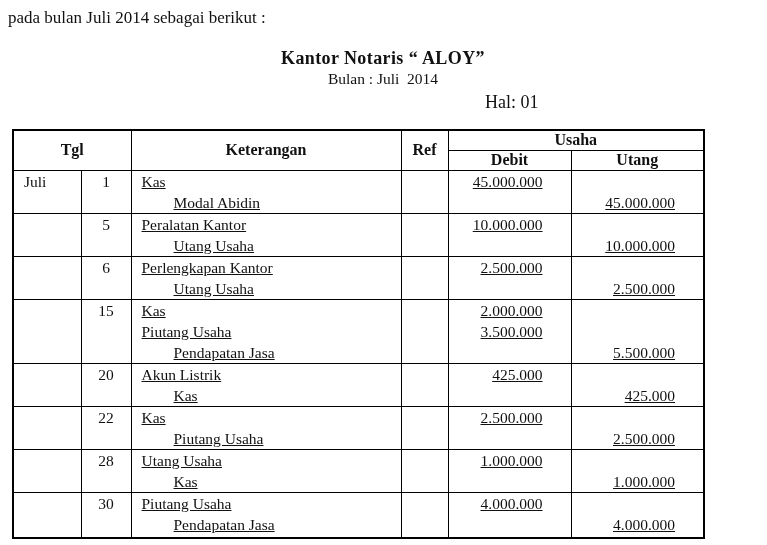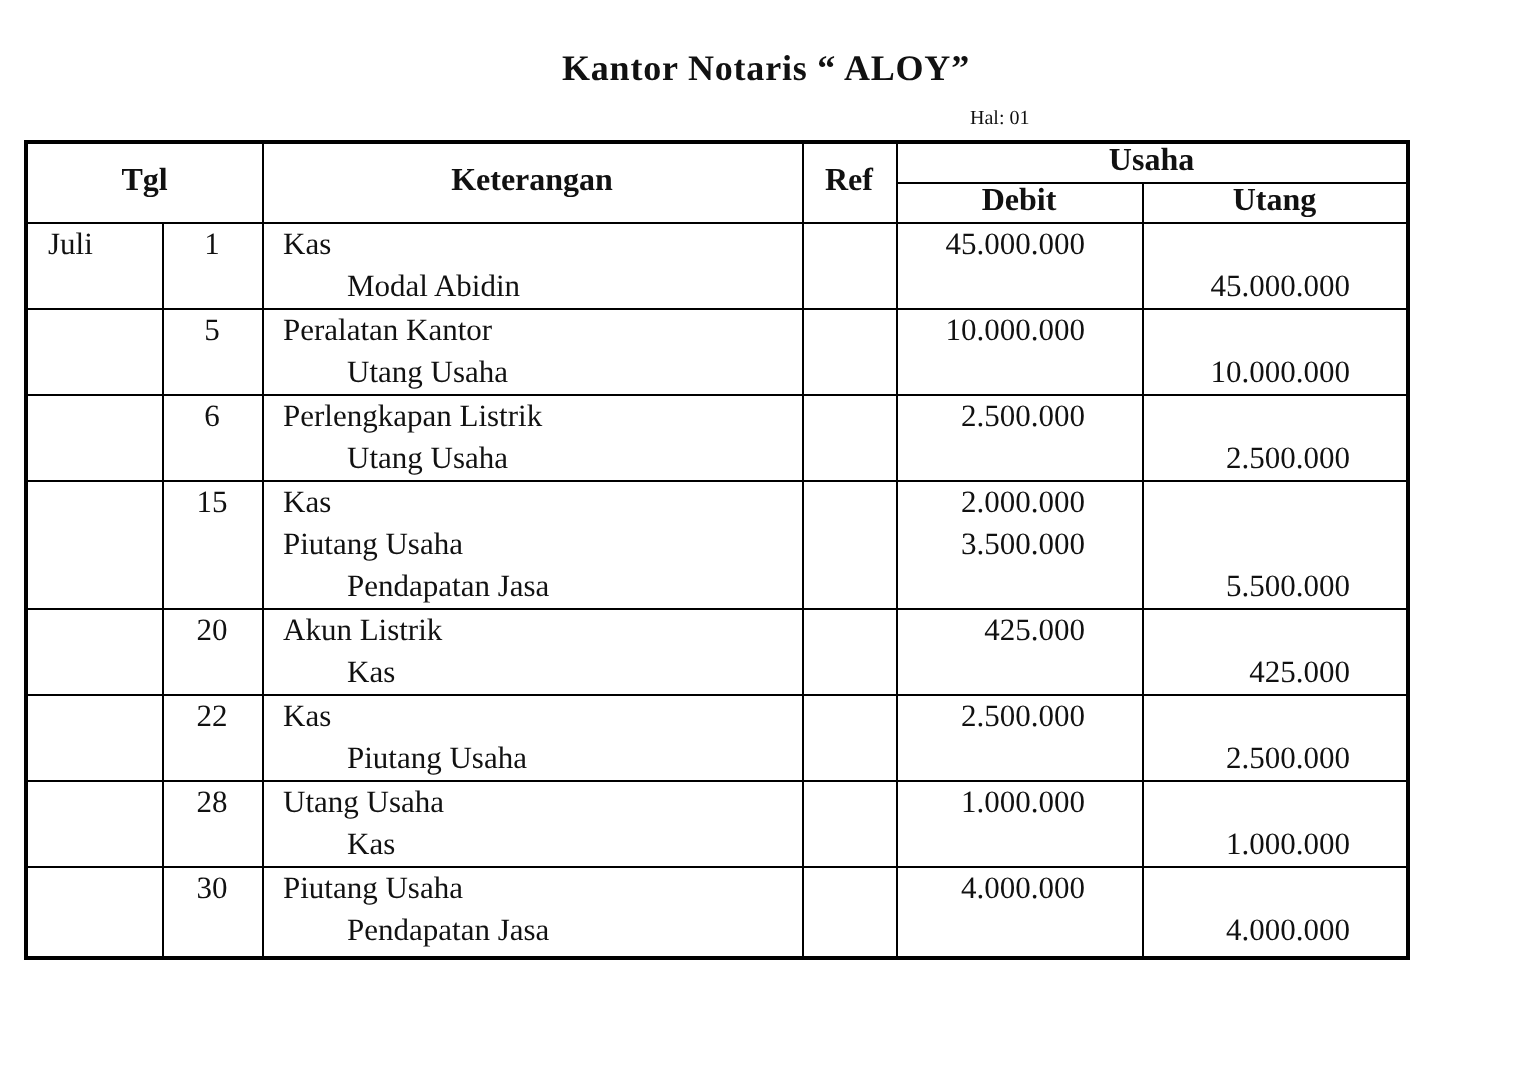--- a/index.html
+++ b/index.html
@@ -17,21 +17,21 @@
   .intro { width: 750px; font-size: 17px; line-height: 24px; }
   .intro-line1 { text-align: justify; text-align-last: justify; }
   .intro-line2 { text-align: left; }
 
   
   .title-block { width: 750px; margin-top: 17px; text-align: center; }
   .doc-title { font-size: 18px; font-weight: bold; letter-spacing: 0.4px; line-height: 22px; }
   .doc-subtitle { font-size: 15.5px; line-height: 19px; white-space: pre; }
 
   
-  .hal-row { width: 750px; margin-top: 6px; margin-bottom: 2px; padding-left: 477px; font-size: 10px; line-height: 17px; }
+  .hal-row { width: 750px; margin-top: 6px; margin-bottom: 18px; padding-left: 477px; font-size: 18px; line-height: 17px; }
 
   
   table.journal {
     border-collapse: collapse;
     table-layout: fixed;
     width: 693px;
     margin-left: 4px;
     border: 2px solid #000;
   }
   .journal th, .journal td {
@@ -46,35 +46,37 @@
   .c-month  { width: 68px; }
   .c-date   { width: 50px; }
   .c-ket    { width: 270px; }
   .c-ref    { width: 47px; }
   .c-debit  { width: 123px; }
   .c-kredit { width: 133px; }
 
   td.c-month { padding-left: 10px; font-size: 15.5px; line-height: 21px; }
   td.c-date  { text-align: center; font-size: 15.5px; line-height: 21px; }
 
-  .line { height: 21px; line-height: 21px; font-size: 15.5px; white-space: nowrap; }
+  .line { height: 21px; line-height: 21px; font-size: 15.5px; white-space: nowrap; text-decoration: underline; }
   td.c-ket .line { padding-left: 10px; }
   td.c-ket .line.indent { padding-left: 42px; }
   td.c-debit .line, td.c-kredit .line { text-align: right; padding-right: 28px; }
 </style>
 </head>
 <body>
 
 <div class="wrapper">
 
   <div class="intro">
+    <div class="intro-line2">pada bulan Juli 2014 sebagai berikut :</div>
   </div>
 
   <div class="title-block">
     <div class="doc-title">Kantor Notaris “ ALOY”</div>
+    <div class="doc-subtitle">Bulan : Juli  2014</div>
   </div>
 
   <div class="hal-row">Hal: 01</div>
 
   <table class="journal">
     <colgroup>
       <col class="c-month">
         <col class="c-date">
         <col class="c-ket">
       <col class="c-ref">
@@ -125,21 +127,21 @@
           </td>
           <td class="c-kredit">
             <div class="line"></div>
             <div class="line">10.000.000</div>
           </td>
         </tr>
         <tr style="height: 43px;">
           <td class="c-month"></td>
           <td class="c-date">6</td>
           <td class="c-ket">
-            <div class="line">Perlengkapan Listrik</div>
+            <div class="line">Perlengkapan Kantor</div>
             <div class="line indent">Utang Usaha</div>
           </td>
           <td class="c-ref"></td>
           <td class="c-debit">
             <div class="line">2.500.000</div>
             <div class="line"></div>
           </td>
           <td class="c-kredit">
             <div class="line"></div>
             <div class="line">2.500.000</div>

